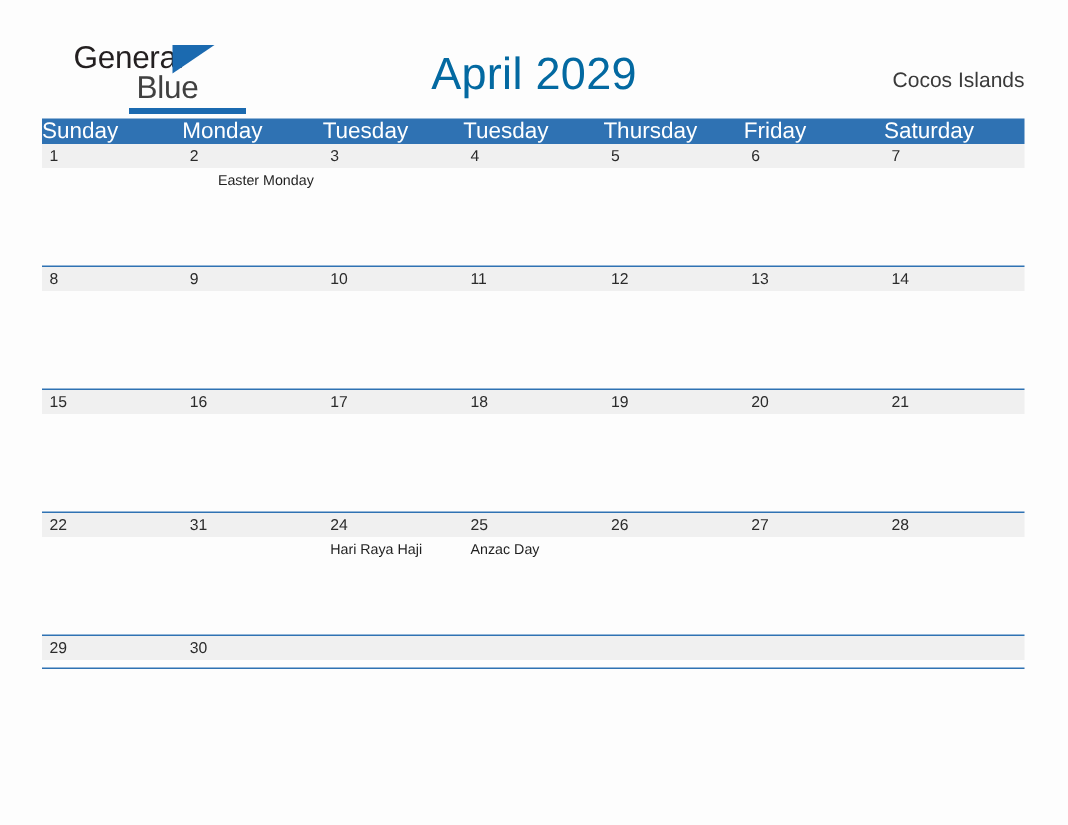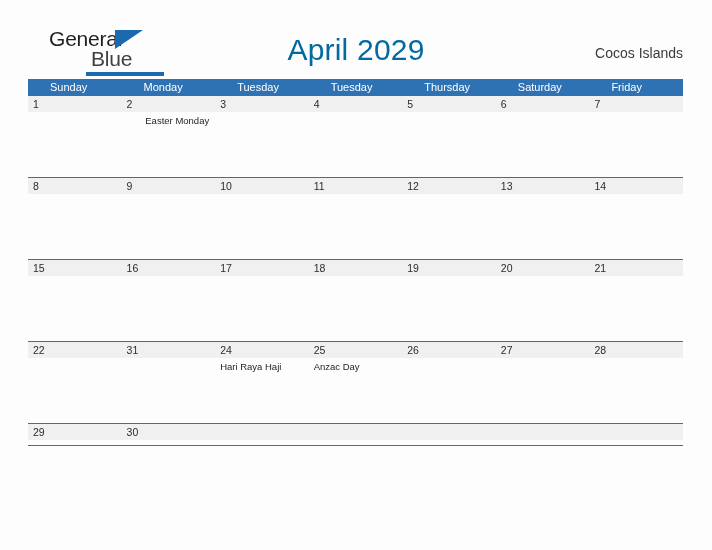--- a/index.html
+++ b/index.html
@@ -102,22 +102,22 @@
     display: flex;
     width: 655px;
     height: 17px;
     background: #2f72b3;
   }
   .weekday-cell {
     width: 93.571px;
     height: 17px;
     line-height: 17px;
     color: #ffffff;
-    font-size: 11px;
-    padding-left: 22px;
+    font-size: 15px;
+    padding-left: 0;
     box-sizing: border-box;
     overflow: hidden;
     white-space: nowrap;
   }
 
   .week-row {
     width: 655px;
     border-bottom: 1.5px solid #2f72b3;
     position: relative;
   }
@@ -173,22 +173,22 @@
 
 </div>
 
 <div class="calendar">
   <div class="weekday-row" id="weekday-row">
       <div class="weekday-cell">Sunday</div>
       <div class="weekday-cell">Monday</div>
       <div class="weekday-cell">Tuesday</div>
       <div class="weekday-cell">Tuesday</div>
       <div class="weekday-cell">Thursday</div>
+      <div class="weekday-cell">Friday</div>
       <div class="weekday-cell">Saturday</div>
-      <div class="weekday-cell">Friday</div>
     </div>
   <div id="weeks-container">
       <div class="week-row h-tall">
         <div class="day-band">
           <div class="day-band-cell">1</div>
           <div class="day-band-cell">2</div>
           <div class="day-band-cell">3</div>
           <div class="day-band-cell">4</div>
           <div class="day-band-cell">5</div>
           <div class="day-band-cell">6</div>

